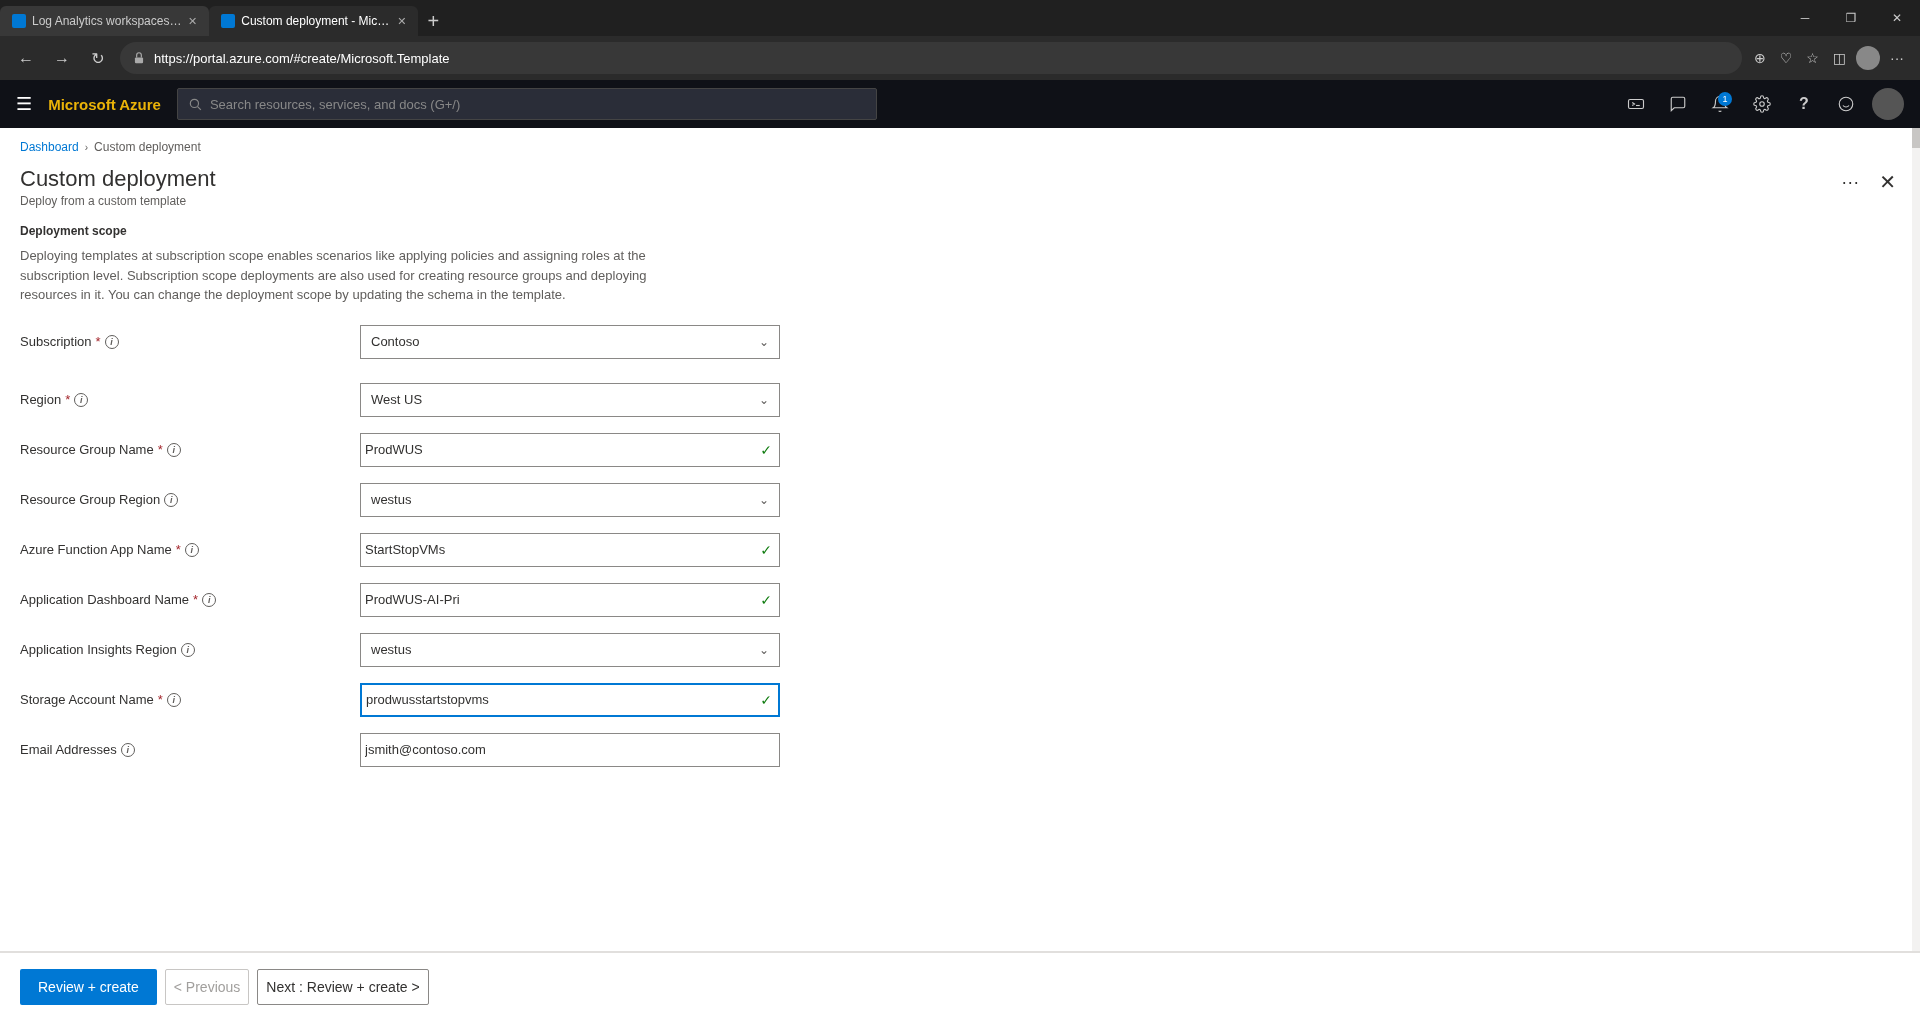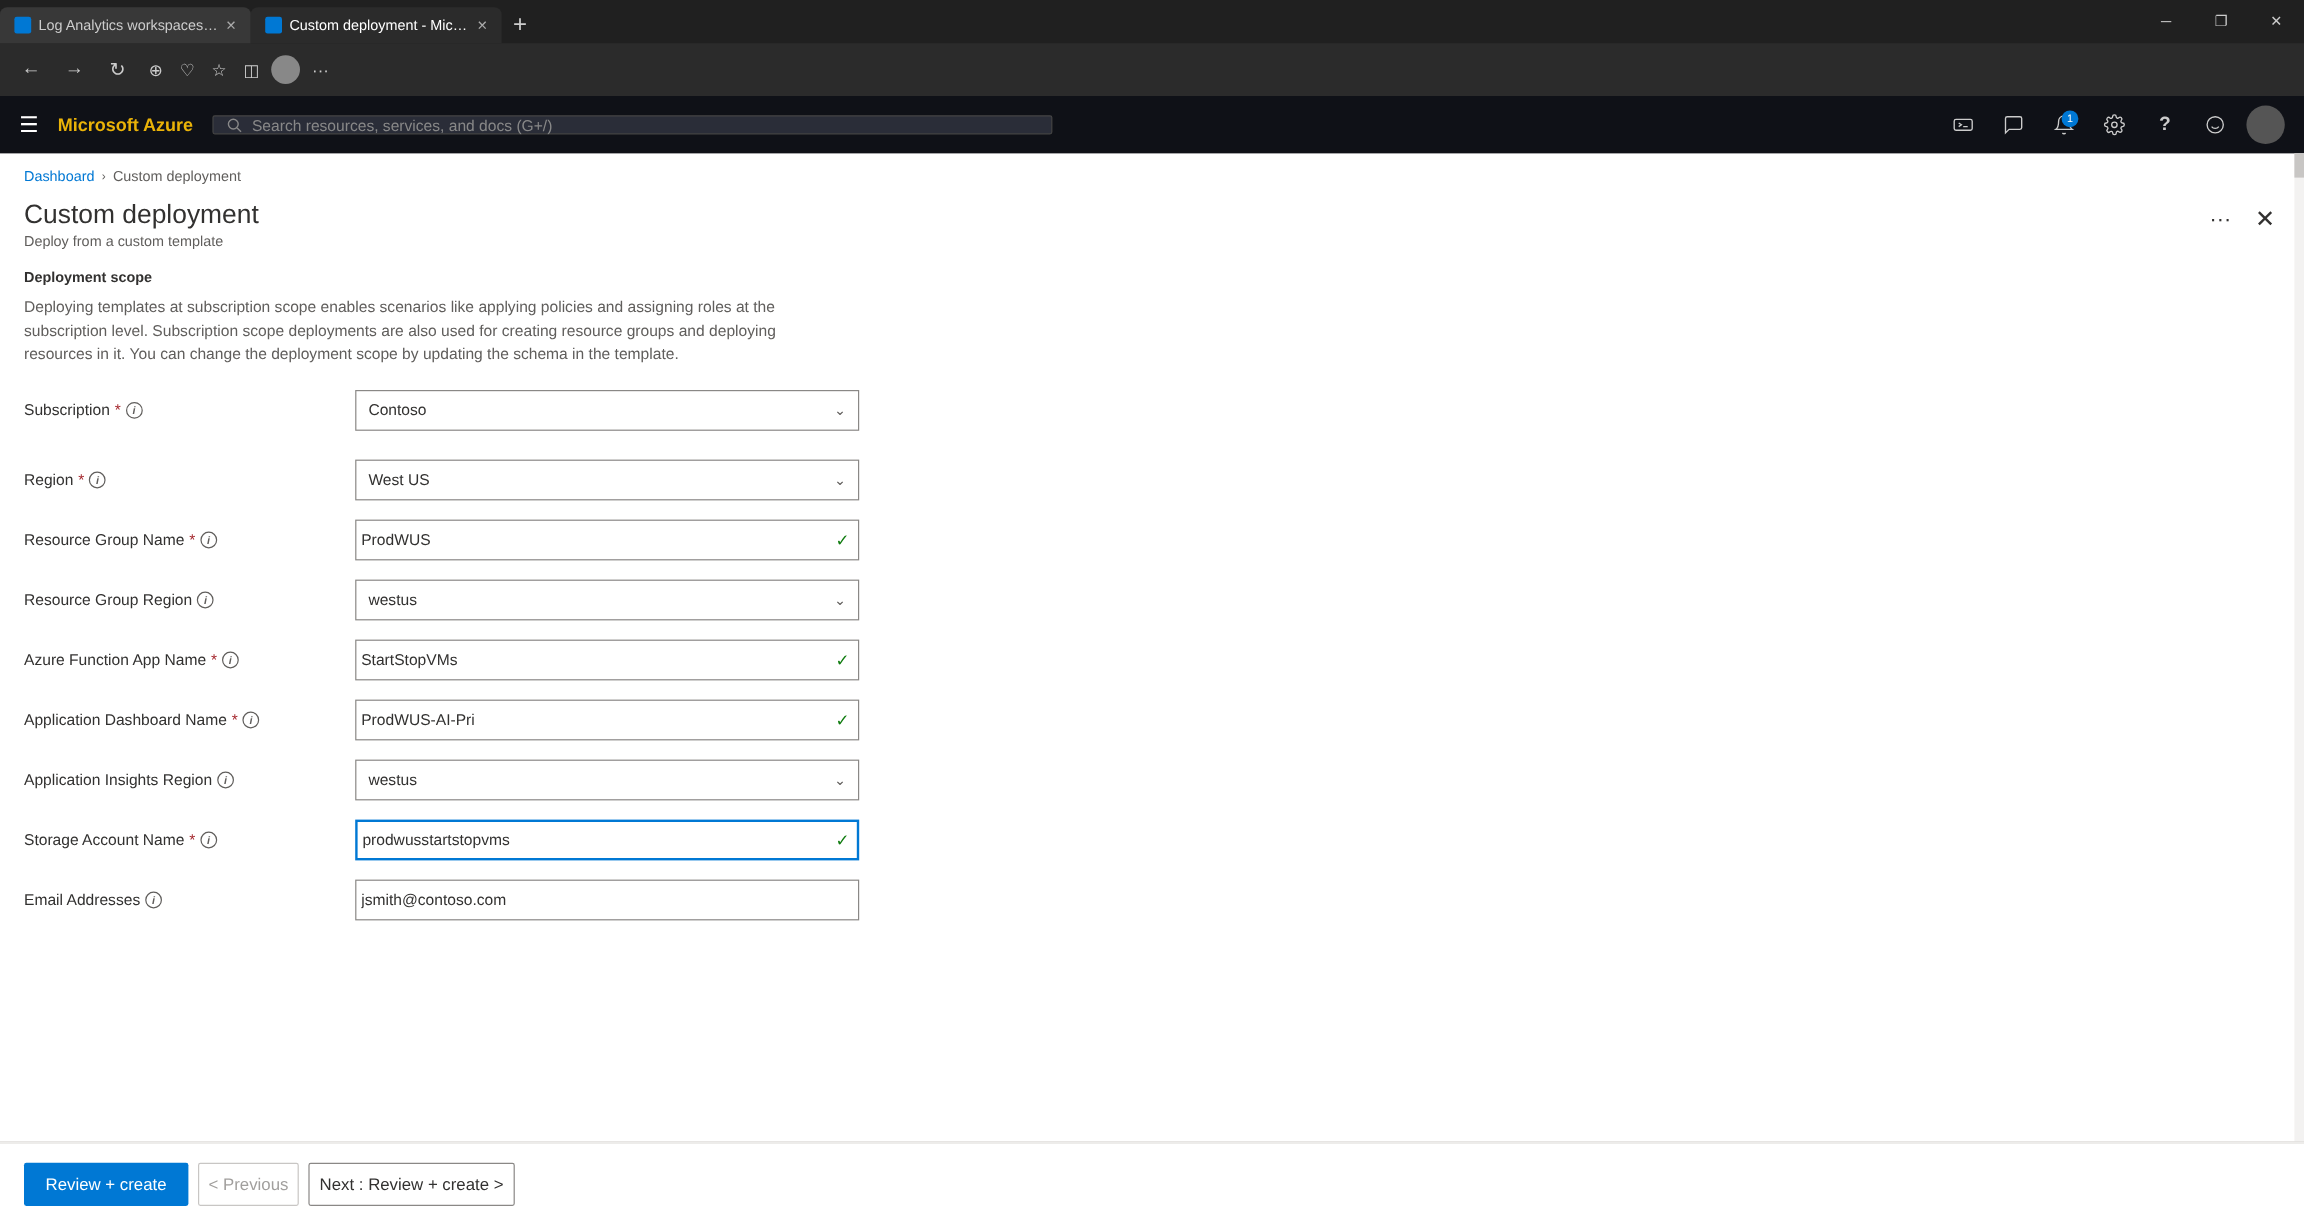--- a/index.html
+++ b/index.html
@@ -110,21 +110,21 @@
       font-size: 18px;
     }
     .azure-logo {
       font-size: 15px;
       font-weight: 600;
       color: #eab308;
     }
     .azure-search {
       flex: 1;
       max-width: 700px;
-      height: 16px;
+      height: 32px;
       background: #2a2d38;
       border: 1px solid #444;
       border-radius: 2px;
       display: flex;
       align-items: center;
       padding: 0 10px;
       gap: 8px;
     }
     .azure-search input {
       background: none;
@@ -256,20 +256,21 @@
     .form-fields {
       display: flex;
       flex-direction: column;
       gap: 16px;
       max-width: 760px;
     }
     .form-row {
       display: flex;
       align-items: center;
       gap: 16px;
+      justify-content: space-between;
     }
     .form-label {
       width: 260px;
       min-width: 260px;
       font-size: 13px;
       color: #323130;
       display: flex;
       align-items: center;
       gap: 4px;
     }
@@ -461,20 +462,27 @@
       <button class="win-btn">─</button>
       <button class="win-btn">❐</button>
       <button class="win-btn close">✕</button>
     </div>
   </div>
 
   <div class="browser-toolbar">
     <button class="browser-nav-btn">←</button>
     <button class="browser-nav-btn">→</button>
     <button class="browser-nav-btn">↻</button>
+    <div class="address-bar">
+      <svg width="14" height="14" viewBox="0 0 24 24" fill="none">
+        <rect x="5" y="11" width="14" height="10" rx="2" fill="#aaa"></rect>
+        <path d="M8 11V7a4 4 0 018 0v4" stroke="#aaa" stroke-width="2" fill="none"></path>
+      </svg>
+      <span class="address-bar-url">https://portal.azure.com/#create/Microsoft.Template</span>
+    </div>
     <div class="browser-toolbar-actions">
       <span>⊕</span>
       <span>♡</span>
       <span>☆</span>
       <span>◫</span>
       <span style="width:24px;height:24px;border-radius:50%;background:#888;display:inline-block;"></span>
       <span>···</span>
     </div>
   </div>
 </div>

